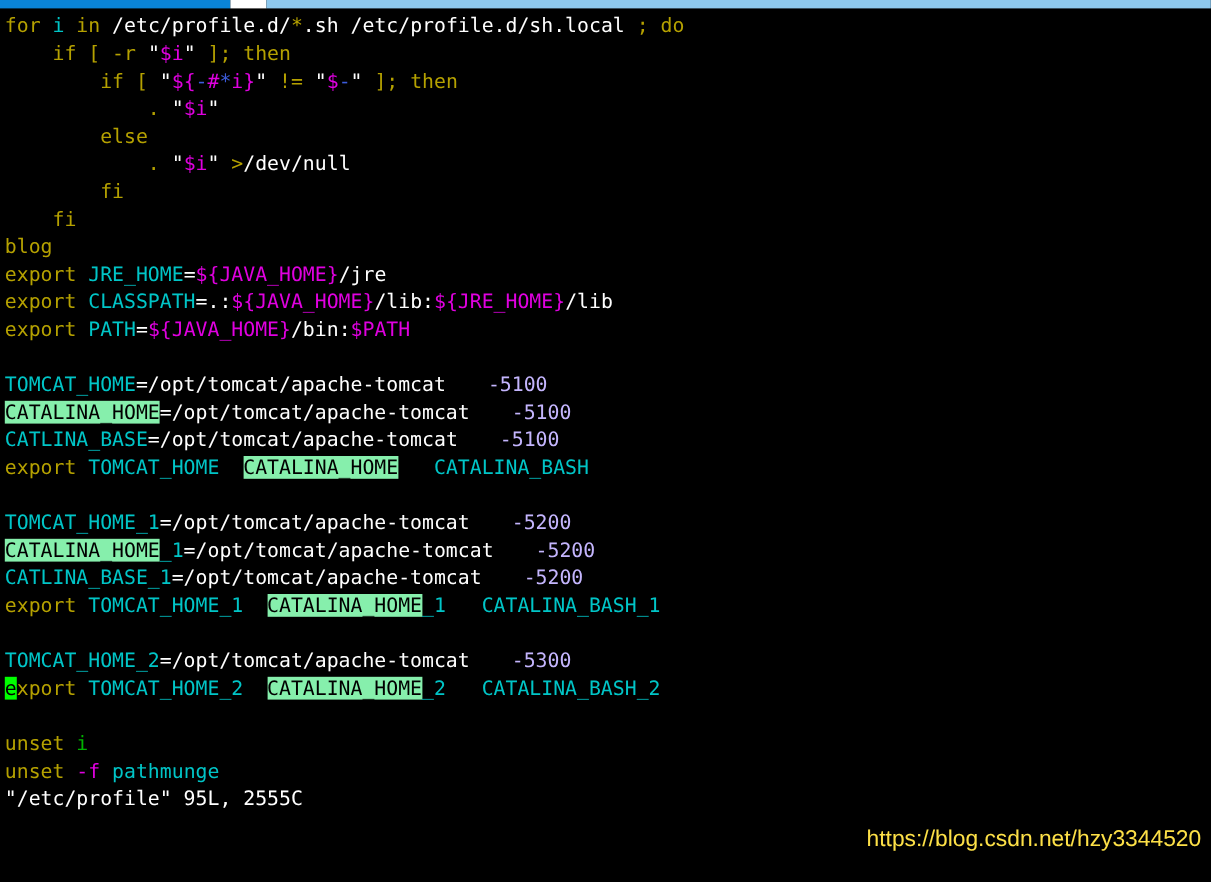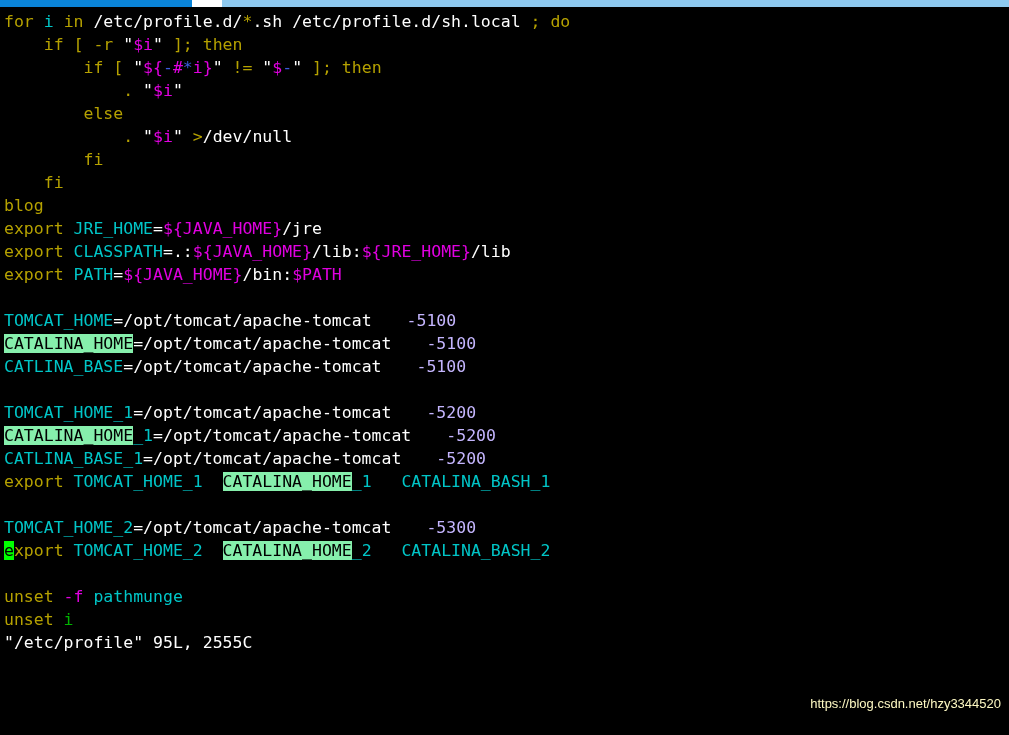--- a/index.html
+++ b/index.html
@@ -64,23 +64,23 @@
   .cursor {
     background: #00ff00;
     color: #000000;
   }
 
   
   #watermark {
     position: absolute;
     right: 8px;
     bottom: 24px;
-    color: #fef9c3;
+    color: #fde047;
     font-family: "Liberation Sans", sans-serif;
-    font-size: 13px;
+    font-size: 19px;
     z-index: 4;
     user-select: none;
     text-align: center;
   }
 </style>
 </head>
 <body>
 
 <div id="top-strip">
   <div class="seg-filled" style="width:192px"></div>
@@ -116,20 +116,21 @@
   <div class="line"><span class="kw">export</span><span class="path"> </span><span class="var">PATH</span><span class="path">=</span><span class="dollar">${JAVA_HOME}</span><span class="path">/bin:</span><span class="dollar">$PATH</span></div>
 
   <div class="line">&nbsp;</div>
 
   <div class="line"><span class="var">TOMCAT_HOME</span><span class="path">=/opt/tomcat/apache-tomcat</span><span class="num">-5100</span></div>
 
   <div class="line"><span class="hl">CATALINA_HOME</span><span class="path">=/opt/tomcat/apache-tomcat</span><span class="num">-5100</span></div>
 
   <div class="line"><span class="var">CATLINA_BASE</span><span class="path">=/opt/tomcat/apache-tomcat</span><span class="num">-5100</span></div>
 
+  <div class="line"><span class="kw">export</span><span class="path"> </span><span class="var">TOMCAT_HOME</span><span class="path">  </span><span class="hl">CATALINA_HOME</span><span class="path">   </span><span class="var">CATALINA_BASH</span></div>
 
   <div class="line">&nbsp;</div>
 
   <div class="line"><span class="var">TOMCAT_HOME_1</span><span class="path">=/opt/tomcat/apache-tomcat</span><span class="num">-5200</span></div>
 
   <div class="line"><span class="hl">CATALINA_HOME</span><span class="var">_1</span><span class="path">=/opt/tomcat/apache-tomcat</span><span class="num">-5200</span></div>
 
   <div class="line"><span class="var">CATLINA_BASE_1</span><span class="path">=/opt/tomcat/apache-tomcat</span><span class="num">-5200</span></div>
 
   <div class="line"><span class="kw">export</span><span class="path"> </span><span class="var">TOMCAT_HOME_1</span><span class="path">  </span><span class="hl">CATALINA_HOME</span><span class="var">_1</span><span class="path">   </span><span class="var">CATALINA_BASH_1</span></div>
@@ -137,21 +138,21 @@
   <div class="line">&nbsp;</div>
 
   <div class="line"><span class="var">TOMCAT_HOME_2</span><span class="path">=/opt/tomcat/apache-tomcat</span><span class="num">-5300</span></div>
 
 
 
   <div class="line"><span class="cursor">e</span><span class="kw">xport</span><span class="path"> </span><span class="var">TOMCAT_HOME_2</span><span class="path">  </span><span class="hl">CATALINA_HOME</span><span class="var">_2</span><span class="path">   </span><span class="var">CATALINA_BASH_2</span></div>
 
   <div class="line">&nbsp;</div>
 
+  <div class="line"><span class="kw">unset</span><span class="path"> </span><span class="grn">i</span></div>
+
   <div class="line"><span class="kw">unset</span><span class="path"> </span><span class="dollar">-f</span><span class="path"> </span><span class="var">pathmunge</span></div>
-
-  <div class="line"><span class="kw">unset</span><span class="path"> </span><span class="grn">i</span></div>
 
   <div class="line"><span class="path">"/etc/profile"</span><span class="path"> </span><span class="path">95L,</span><span class="path"> </span><span class="path">2555C</span></div>
 
 </div>
 
 <div id="watermark">https://blog.csdn.net/hzy3344520</div>
 
 </body></html>

